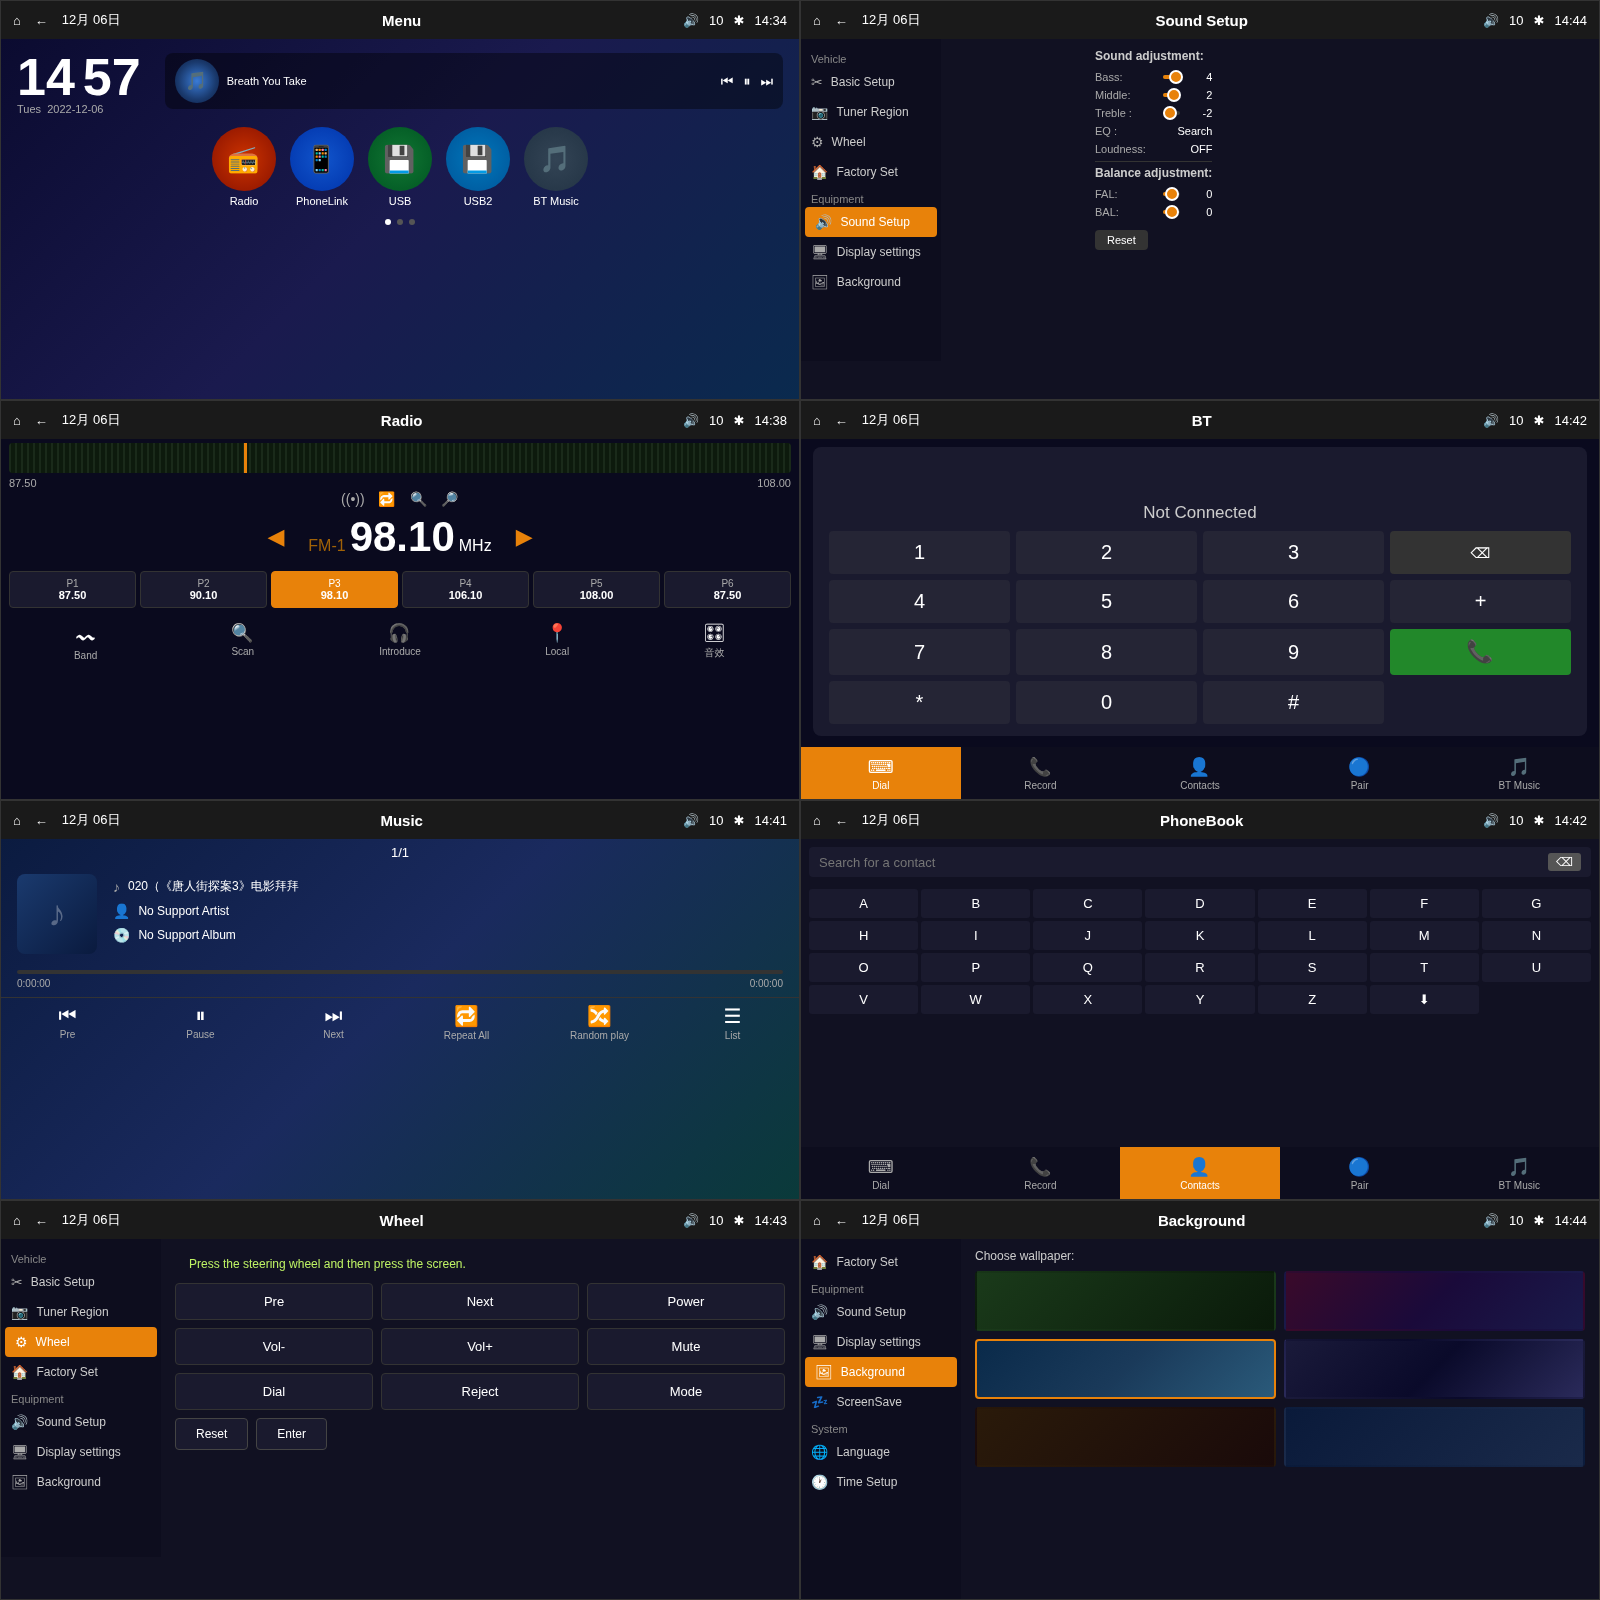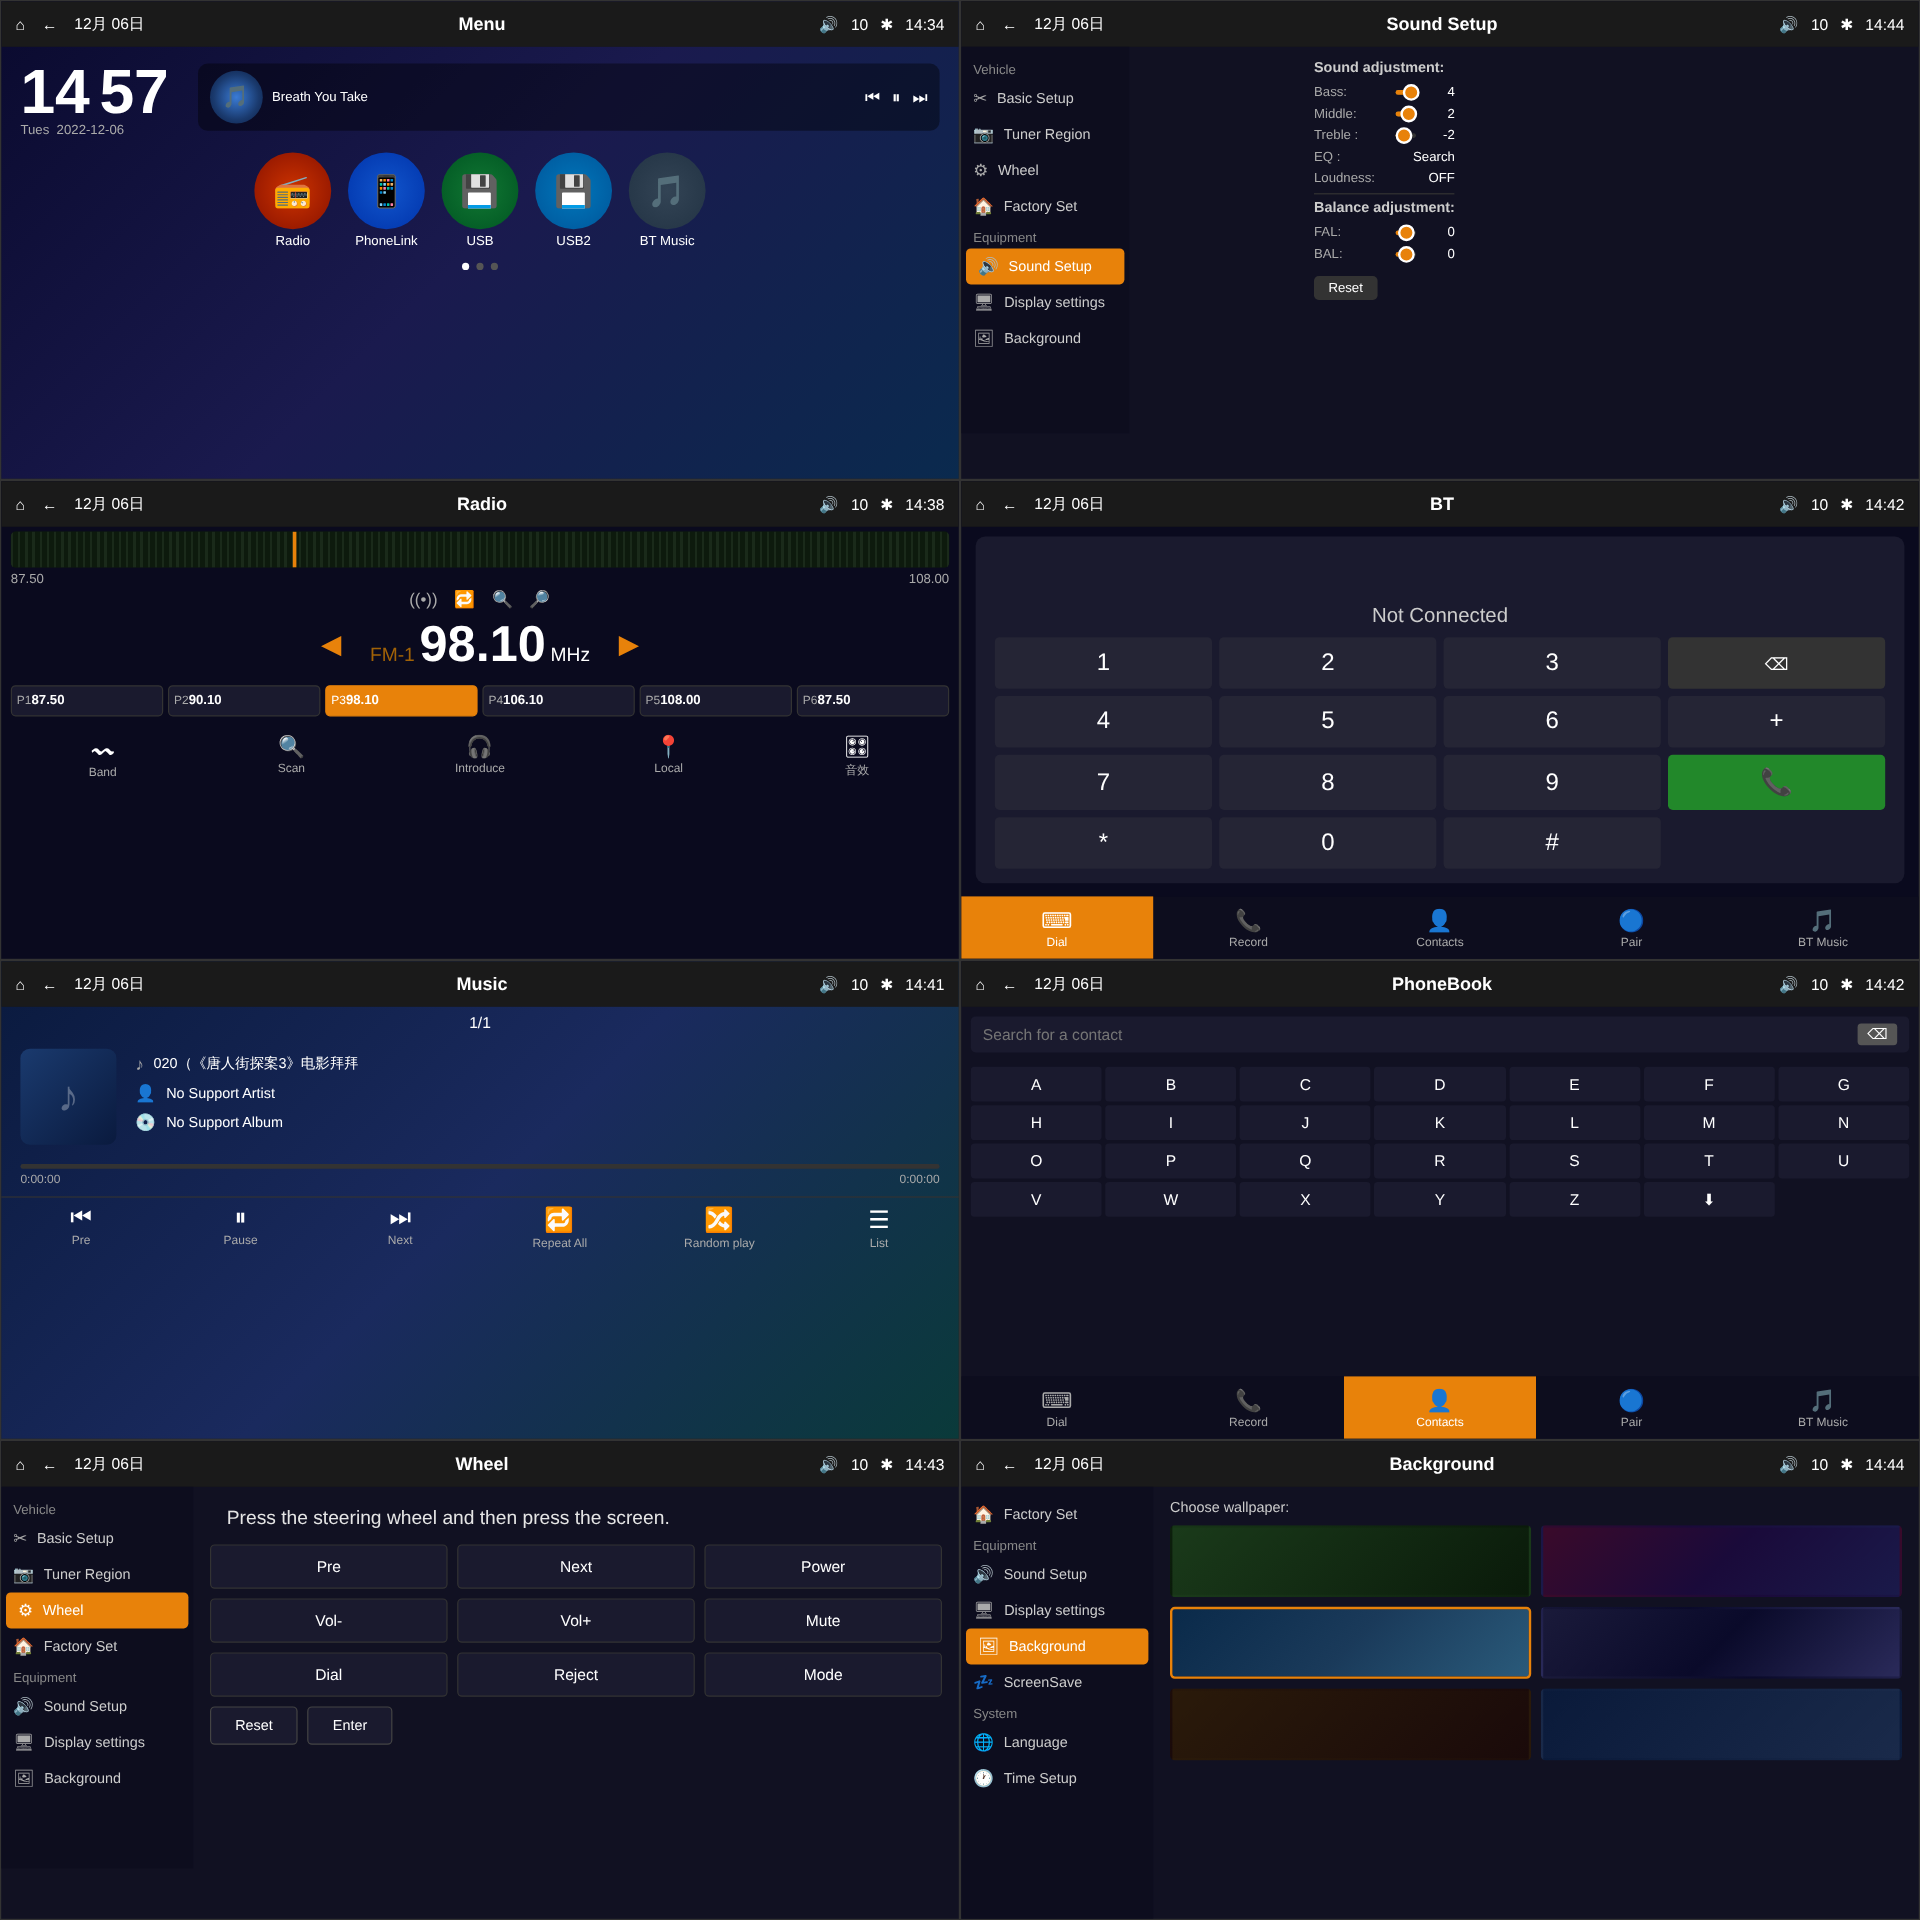--- a/index.html
+++ b/index.html
@@ -196,21 +196,21 @@
     .radio-icons { display: flex; gap: 14px; color: #aaa; font-size: 14px; justify-content: center; padding: 2px; }
     .radio-presets {
       display: grid; grid-template-columns: repeat(6, 1fr);
       gap: 4px; padding: 6px 8px;
     }
     .preset-btn {
       background: #1a1a2e;
       border: 1px solid #333;
       border-radius: 4px;
       padding: 6px 4px;
-      display: flex; flex-direction: row; align-items: center;
+      display: flex; flex-direction: column; align-items: center;
       cursor: pointer;
     }
     .preset-btn.active { background: #e8820a; border-color: #e8820a; }
     .preset-label { color: #aaa; font-size: 10px; }
     .preset-btn.active .preset-label { color: #fff; text-align: right; }
     .preset-freq { color: #fff; font-size: 11px; font-weight: bold; }
     .radio-bottom-btns {
       display: grid; grid-template-columns: repeat(5, 1fr);
       gap: 4px; padding: 4px 8px;
     }
@@ -339,21 +339,21 @@
     }
     .pb-tab {
       flex: 1; display: flex; flex-direction: column; align-items: center;
       justify-content: center; gap: 2px; cursor: pointer; color: #aaa; font-size: 10px;
     }
     .pb-tab.active { background: #e8820a; color: #fff; }
     .pb-tab-icon { font-size: 18px; }
 
     
     .wheel-panel { background: #111122; }
-    .wheel-note { color: #e5e5e5; font-size: 16px; padding: 8px 14px; }
+    .wheel-note { color: #bef264; font-size: 12px; padding: 8px 14px; }
     .wheel-main {
       display: flex;
       height: calc(100% - 80px);
     }
     .wheel-sidebar { width: 160px; background: #0d0d1e; padding: 8px 0; }
     .wheel-content { flex: 1; padding: 10px 14px; }
     .wheel-btn-grid {
       display: grid; grid-template-columns: repeat(3, 1fr);
       gap: 8px; margin-top: 4px;
     }

